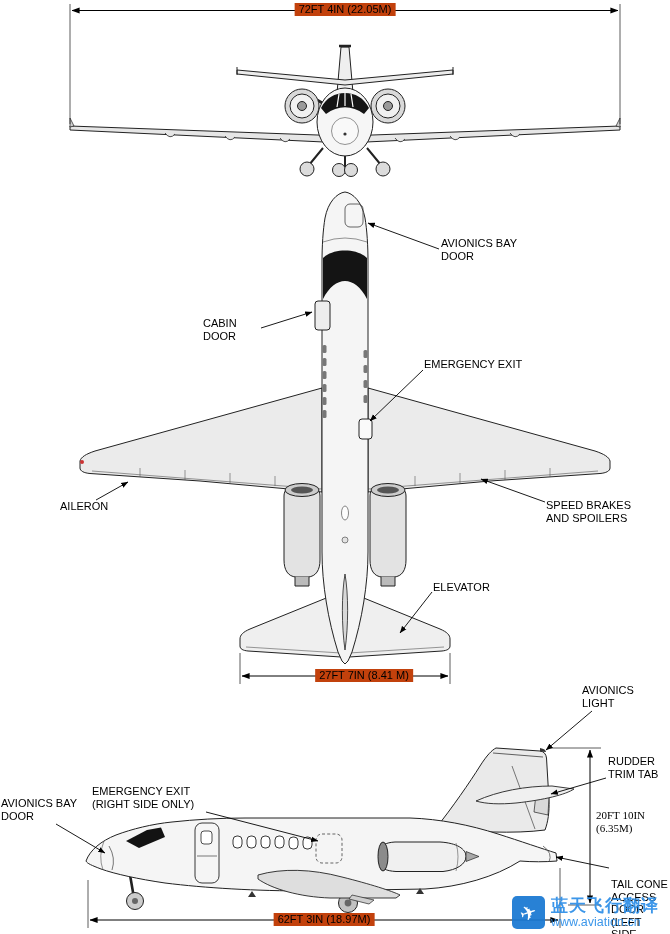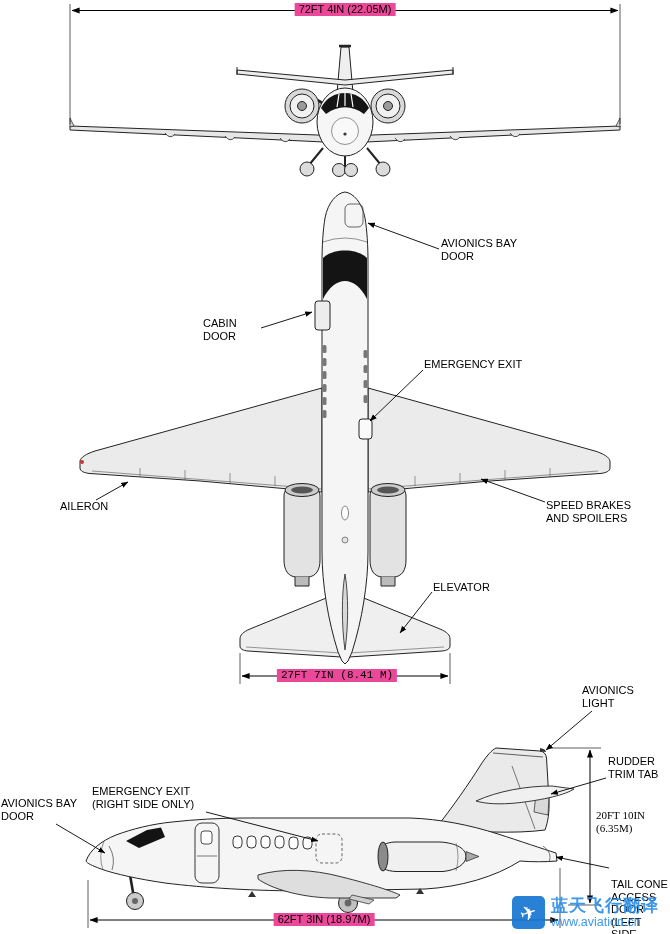--- a/index.html
+++ b/index.html
@@ -1,20 +1,20 @@
 <!DOCTYPE html>
 <html><head>
 <meta charset="utf-8">
 <style>
   html,body{margin:0;padding:0;background:#fff;}
   .canvas{position:relative;width:670px;height:934px;background:#fff;overflow:hidden;
           font-family:"Liberation Sans","DejaVu Sans",sans-serif;}
   .canvas svg{position:absolute;left:0;top:0;}
   .lbl{position:absolute;font-size:11px;line-height:12.5px;color:#000;white-space:pre-line;letter-spacing:0;}
-  .dim{background:#ec4899;padding:0 4px;}
+  .dim{background:#c2410c;padding:0 4px;}
   .ctr{transform:translateX(-50%);text-align:center;}
   .tac{text-align:left;}
   .watermark{position:absolute;left:512px;top:896px;display:flex;align-items:flex-start;gap:6px;opacity:.93;}
   .wm-logo{width:33px;height:33px;background:#1878d2;border-radius:5px;display:flex;align-items:center;justify-content:center;}
   .wm-logo span{color:#fff;font-size:20px;transform:rotate(-18deg);}
   .wm-brand{color:#2E8FE8;font-weight:bold;font-size:17px;line-height:19px;letter-spacing:1px;}
   .wm-url{color:#2E8FE8;font-size:12.5px;line-height:15px;}
 </style>
 </head>
 <body>
@@ -177,21 +177,21 @@
 
 <div class="lbl" style="left:441px;top:237px;">AVIONICS BAY
 DOOR</div>
 <div class="lbl tac" style="left:203px;top:317px;width:57px;">CABIN
 DOOR</div>
 <div class="lbl" style="left:424px;top:358px;">EMERGENCY EXIT</div>
 <div class="lbl" style="left:60px;top:500px;">AILERON</div>
 <div class="lbl" style="left:546px;top:499px;">SPEED BRAKES
 AND SPOILERS</div>
 <div class="lbl" style="left:433px;top:581px;">ELEVATOR</div>
-<div class="lbl dim ctr" style="left:337px;top:669px;font-family:Liberation Mono, monospace;">27FT 7IN (8.41 M)</div>
+<div class="lbl dim ctr" style="left:364px;top:669px;">27FT 7IN (8.41 M)</div>
 
 <div class="lbl" style="left:582px;top:684px;">AVIONICS
 LIGHT</div>
 <div class="lbl" style="left:608px;top:755px;">RUDDER
 TRIM TAB</div>
 <div class="lbl" style="left:596px;top:809px;font-family:Liberation Serif, serif;">20FT 10IN
 (6.35M)</div>
 <div class="lbl tac" style="left:92px;top:785px;width:124px;">EMERGENCY EXIT
 (RIGHT SIDE ONLY)</div>
 <div class="lbl tac" style="left:1px;top:797px;width:86px;">AVIONICS BAY

